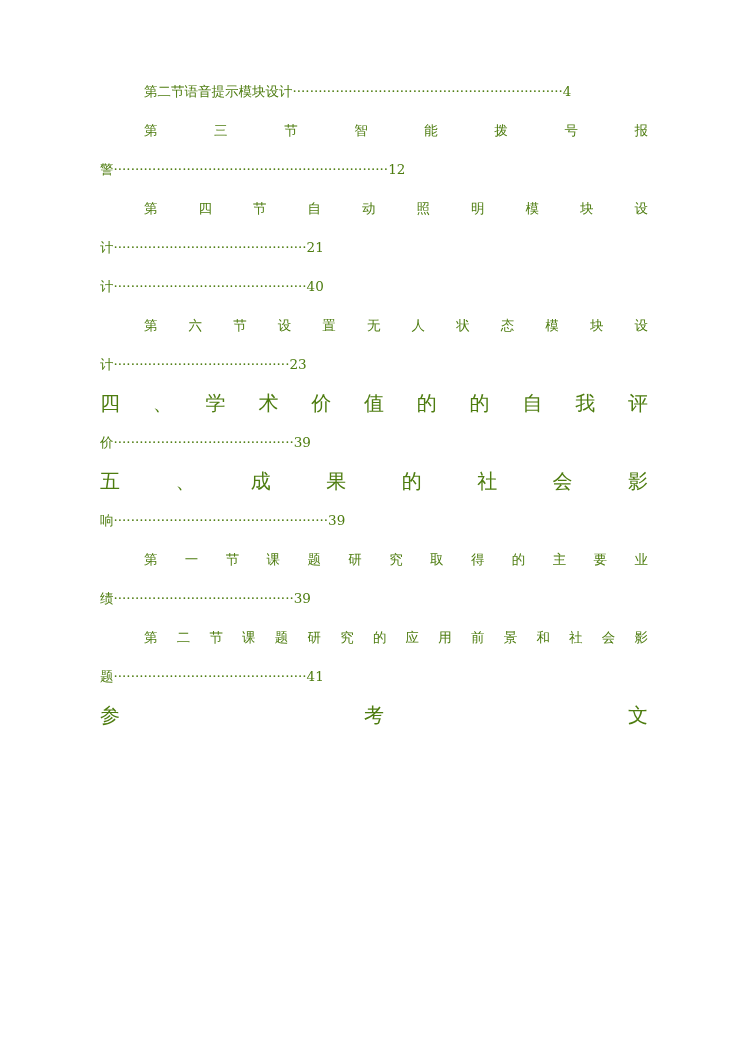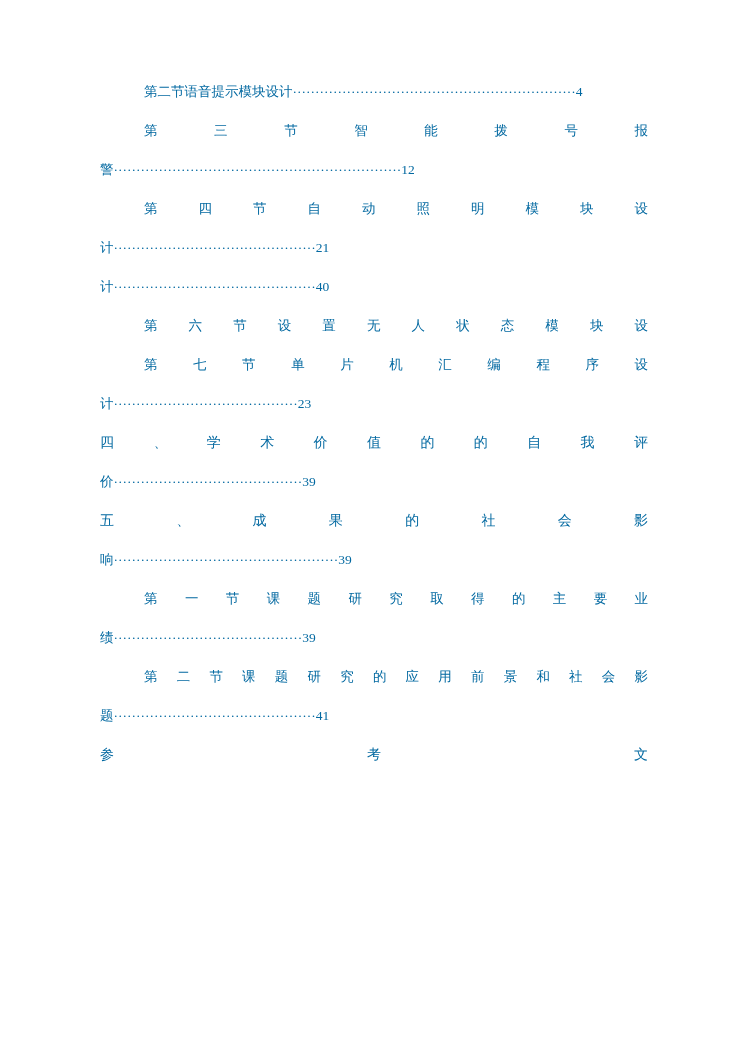--- a/index.html
+++ b/index.html
@@ -21,22 +21,21 @@
   .content {
     position: absolute;
     left: 100px;
     top: 72px;
     width: 548px;
   }
   .toc-line {
     font-size: 13.5px;
     line-height: 39px;
     white-space: nowrap;
-    color: #0369a1;
-    font-family: Liberation Serif, serif;
+    color: #4d7c0f;
   }
   
   .indent-1 { padding-left: 44px; }
   .indent-0 { padding-left: 0px; }
 
   
   .spread {
     display: inline-block;
     text-align: justify;
     text-align-last: justify;
@@ -48,21 +47,21 @@
   .dots {
     letter-spacing: 0px;
   }
   .pagenum {
     font-size: 13.5px;
   }
   .tail {
     white-space: nowrap;
   }
   .big {
-    font-size: 14px;
+    font-size: 20px;
   }
 </style>
 </head>
 <body>
 
 <div class="page">
   <div class="content">
 
     <div class="toc-line indent-1">
       <span>第二节语音提示模块设计</span><span class="dots">·······························································</span><span class="pagenum">4</span>
@@ -83,23 +82,20 @@
     </div>
 
     <div class="toc-line indent-0 tail">
       <span>计</span><span class="dots">·············································</span><span class="pagenum">40</span>
     </div>
 
     <div class="toc-line indent-1">
       <span class="spread w-inner">第 六 节 设 置 无 人 状 态 模 块 设</span>
     </div>
 
-    <div class="toc-line indent-1">
-      <span class="spread w-inner">第 七 节 单 片 机 汇 编 程 序 设</span>
-    </div>
     <div class="toc-line indent-0 tail">
       <span>计</span><span class="dots">·········································</span><span class="pagenum">23</span>
     </div>
 
     <div class="toc-line indent-0 big">
       <span class="spread w-full">四 、 学 术 价 值 的 的 自 我 评</span>
     </div>
     <div class="toc-line indent-0 tail">
       <span>价</span><span class="dots">··········································</span><span class="pagenum">39</span>
     </div>

